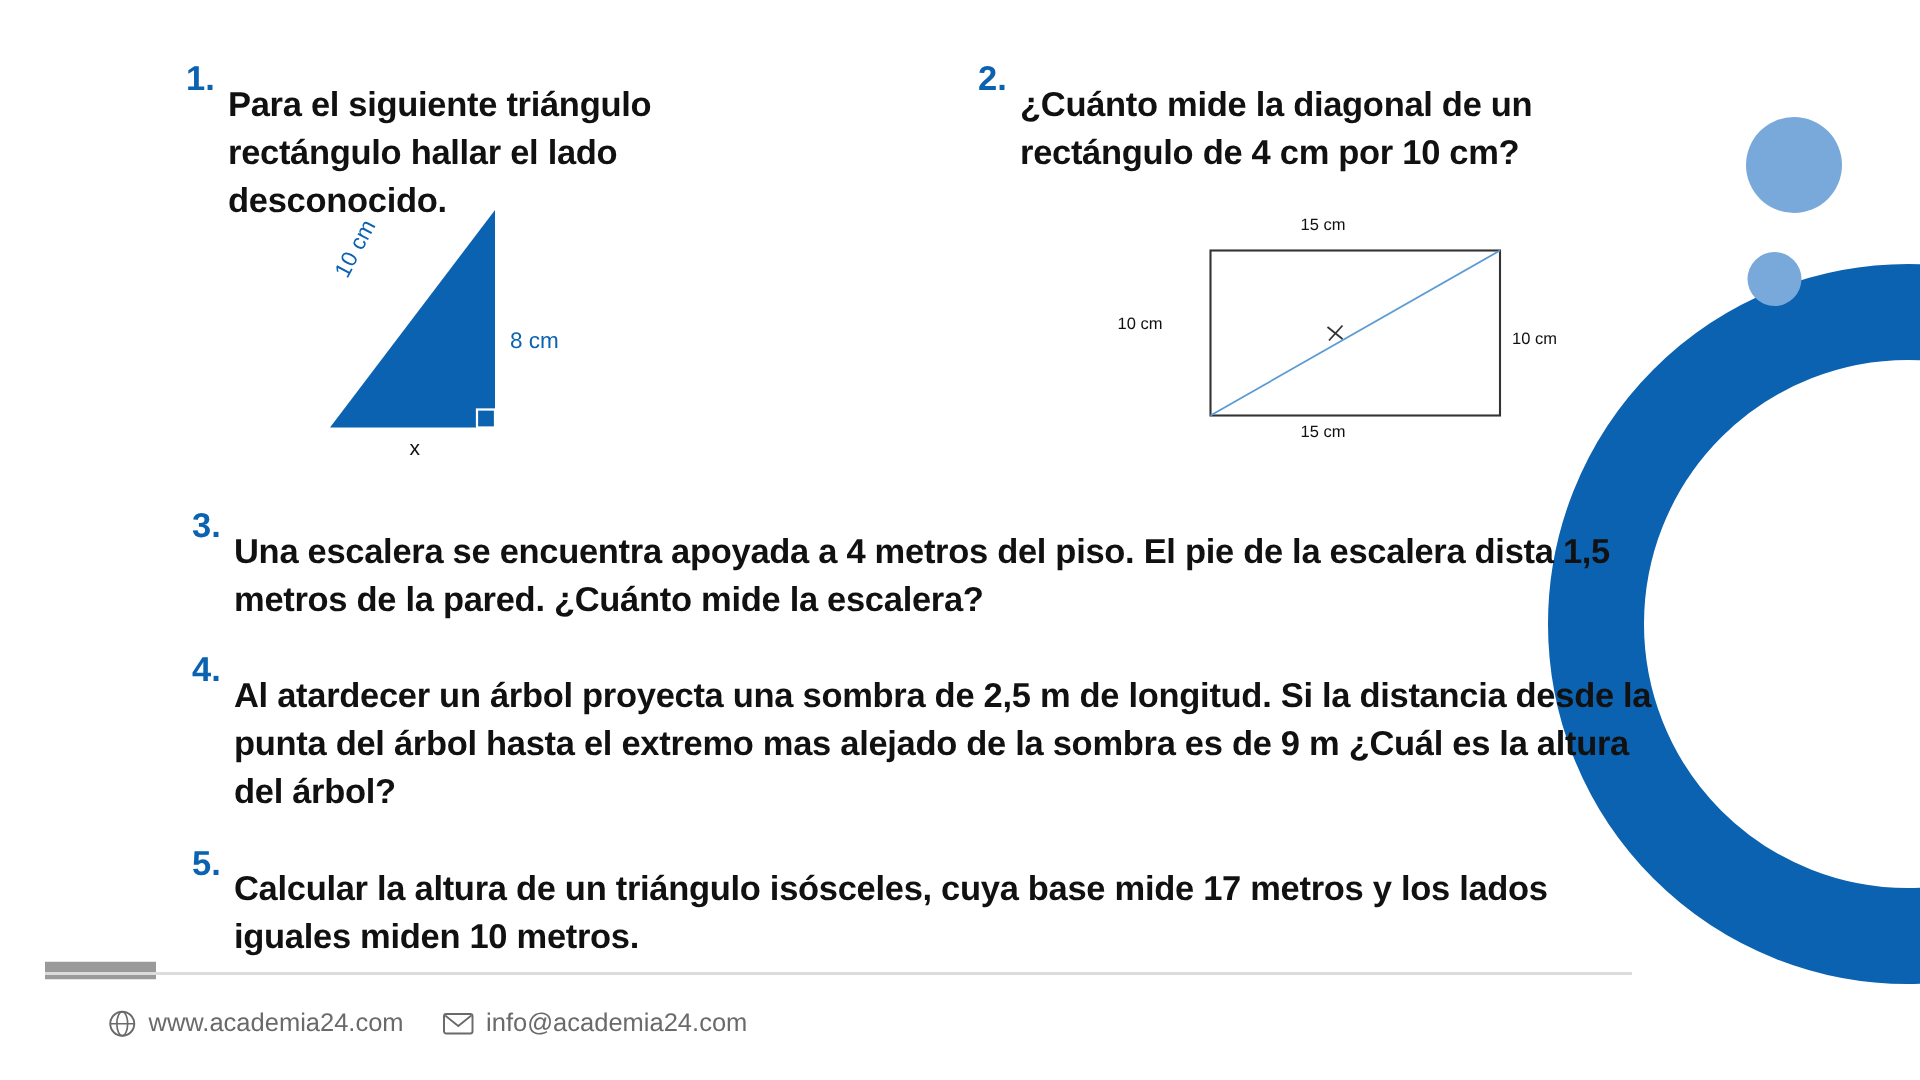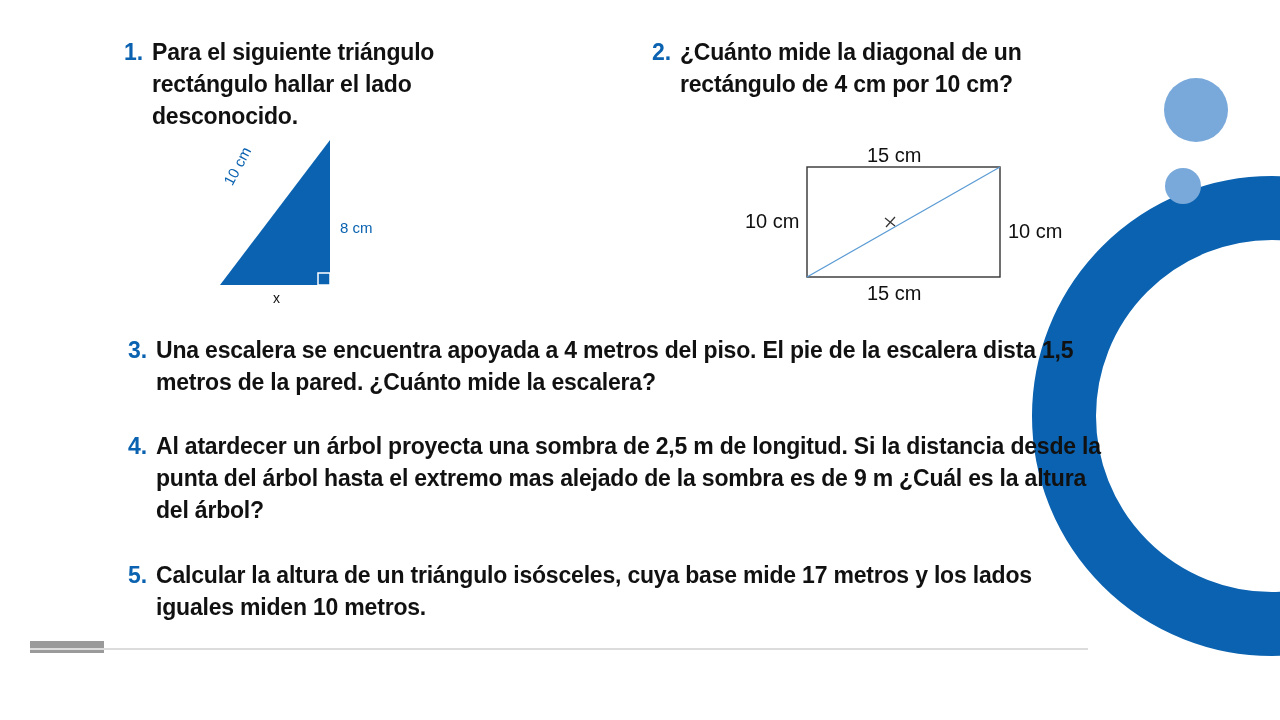--- a/index.html
+++ b/index.html
@@ -65,20 +65,21 @@
     line-height: 32px;
     width: 28px;
     flex: none;
   }
   .q-text {
     color: #111111;
     font-weight: bold;
     font-size: 23px;
     line-height: 32px;
     letter-spacing: -0.2px;
+    margin-top: 17px;
   }
 
   #q1 { left: 124px; top: 36px; width: 400px; }
   #q1 .q-text { width: 370px; }
   #q2 { left: 652px; top: 36px; width: 500px; }
   #q2 .q-text { width: 460px; }
   #q3 { left: 128px; top: 334px; width: 980px; }
   #q4 { left: 128px; top: 430px; width: 980px; }
   #q5 { left: 128px; top: 559px; width: 980px; }
 
@@ -117,21 +118,21 @@
   
   .fig2 {
     position: absolute;
     left: 740px;
     top: 140px;
     width: 320px;
     height: 170px;
   }
   .fig2 .lbl {
     position: absolute;
-    font-size: 20px;
+    font-size: 11px;
     color: #111111;
     white-space: nowrap;
   }
   .fig2 .lbl-top    { left: 127px; top: 4px; }
   .fig2 .lbl-bottom { left: 127px; top: 142px; }
   .fig2 .lbl-left   { left: 5px;  top: 70px; }
   .fig2 .lbl-right  { left: 268px; top: 80px; }
 
   
   .footer-rule {
@@ -224,14 +225,35 @@
     <div class="q-text">Al atardecer un árbol proyecta una sombra de 2,5 m de longitud. Si la distancia desde la punta del árbol hasta el extremo mas alejado de la sombra es de 9 m ¿Cuál es la altura del árbol?</div>
   </div>
 
   <div class="q" id="q5">
     <div class="q-num">5.</div>
     <div class="q-text">Calcular la altura de un triángulo isósceles, cuya base mide 17 metros y los lados iguales miden 10 metros.</div>
   </div>
 
   <div class="footer-tab"></div>
   <div class="footer-rule"></div>
+  <div class="footer">
+    <div class="footer-item">
+      <span>
+        <svg width="19" height="19" viewBox="0 0 19 19">
+          <circle cx="9.5" cy="9.5" r="8" fill="none" stroke="#6a6a6a" stroke-width="1.3"></circle>
+          <ellipse cx="9.5" cy="9.5" rx="3.6" ry="8" fill="none" stroke="#6a6a6a" stroke-width="1.1"></ellipse>
+          <line x1="1.5" y1="9.5" x2="17.5" y2="9.5" stroke="#6a6a6a" stroke-width="1.1"></line>
+        </svg>
+      </span>
+      <span>www.academia24.com</span>
+    </div>
+    <div class="footer-item">
+      <span>
+        <svg width="21" height="17" viewBox="0 0 21 17">
+          <rect x="1" y="2" width="19" height="13" rx="1.5" fill="none" stroke="#6a6a6a" stroke-width="1.3"></rect>
+          <polyline points="1.8,3 10.5,10 19.2,3" fill="none" stroke="#6a6a6a" stroke-width="1.2"></polyline>
+        </svg>
+      </span>
+      <span>info@academia24.com</span>
+    </div>
+  </div>
 
 </div>
 
 </body></html>

